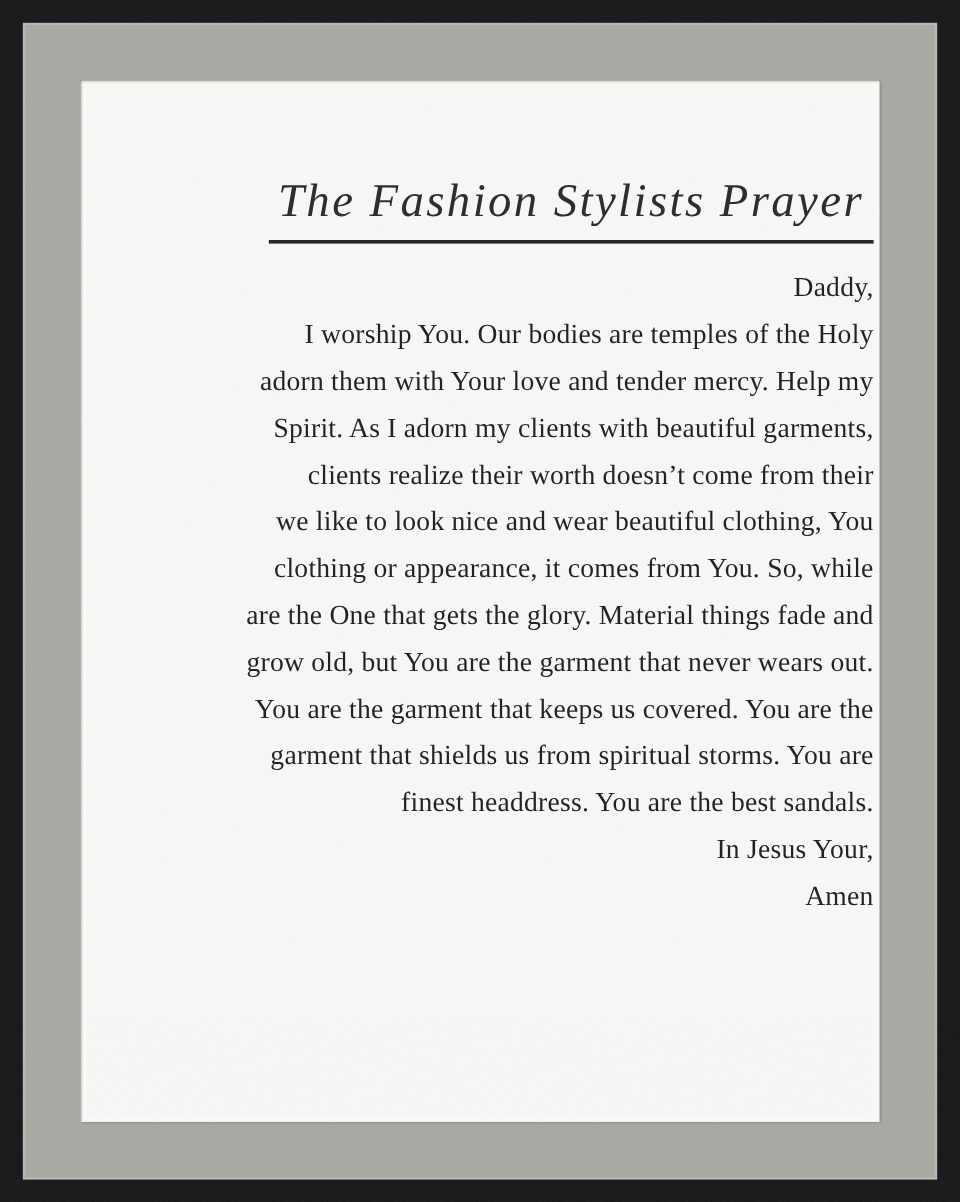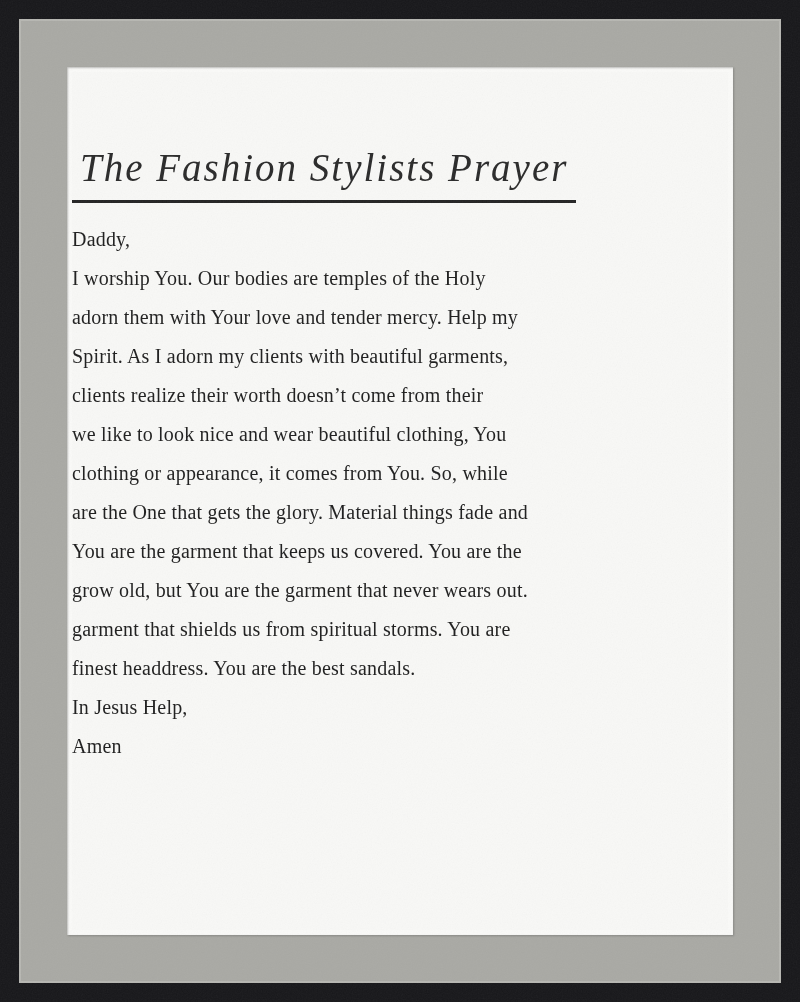--- a/index.html
+++ b/index.html
@@ -49,21 +49,21 @@
     padding: 5px;
     box-shadow: inset 1px 1px 2px rgba(0,0,0,0.25), 1px 1px 2px rgba(0,0,0,0.2);
   }
 
   
   .paper {
     width: 100%;
     height: 100%;
     background: var(--paper, #f8f8f6);
     padding-top: 72px;
-    text-align: left;
+    text-align: right;
     color: var(--ink, #1e1e1e);
   }
 
   .title-wrap {
     margin: 0 0 17px 0;
   }
   .artwork-title {
     display: inline-block;
     margin: 0;
     font-family: "Liberation Serif", "DejaVu Serif", serif;
@@ -71,21 +71,21 @@
     font-weight: 400;
     font-size: 39px;
     letter-spacing: 2px;
     color: var(--title-ink, #2a2a2a);
     border-bottom: 3px solid #242424;
     padding: 0 8px 7px 8px;
     line-height: 1.25;
   }
 
   .prayer-body {
-    font-size: 20px;
+    font-size: 23px;
     line-height: 39px;
     letter-spacing: 0.2px;
   }
   .prayer-body .line {
     white-space: nowrap;
   }
 
   
   .noise {
     position: absolute;
@@ -110,25 +110,25 @@
             </div>
             <div class="prayer-body">
                 <div class="line">Daddy,</div>
                 <div class="line">I worship You. Our bodies are temples of the Holy</div>
                 <div class="line">adorn them with Your love and tender mercy. Help my</div>
                 <div class="line">Spirit. As I adorn my clients with beautiful garments,</div>
                 <div class="line">clients realize their worth doesn’t come from their</div>
                 <div class="line">we like to look nice and wear beautiful clothing, You</div>
                 <div class="line">clothing or appearance, it comes from You. So, while</div>
                 <div class="line">are the One that gets the glory. Material things fade and</div>
+                <div class="line">grow old, but You are the garment that never wears out.</div>
                 <div class="line">You are the garment that keeps us covered. You are the</div>
-                <div class="line">grow old, but You are the garment that never wears out.</div>
                 <div class="line">garment that shields us from spiritual storms. You are</div>
                 <div class="line">finest headdress. You are the best sandals.</div>
-                <div class="line">In Jesus Help,</div>
+                <div class="line">In Jesus Your,</div>
                 <div class="line">Amen</div>
               </div>
           </div>
         </div>
       </div>
     </div>
   </div>
 
   <svg class="noise" xmlns="http://www.w3.org/2000/svg">
     <filter id="grain">

